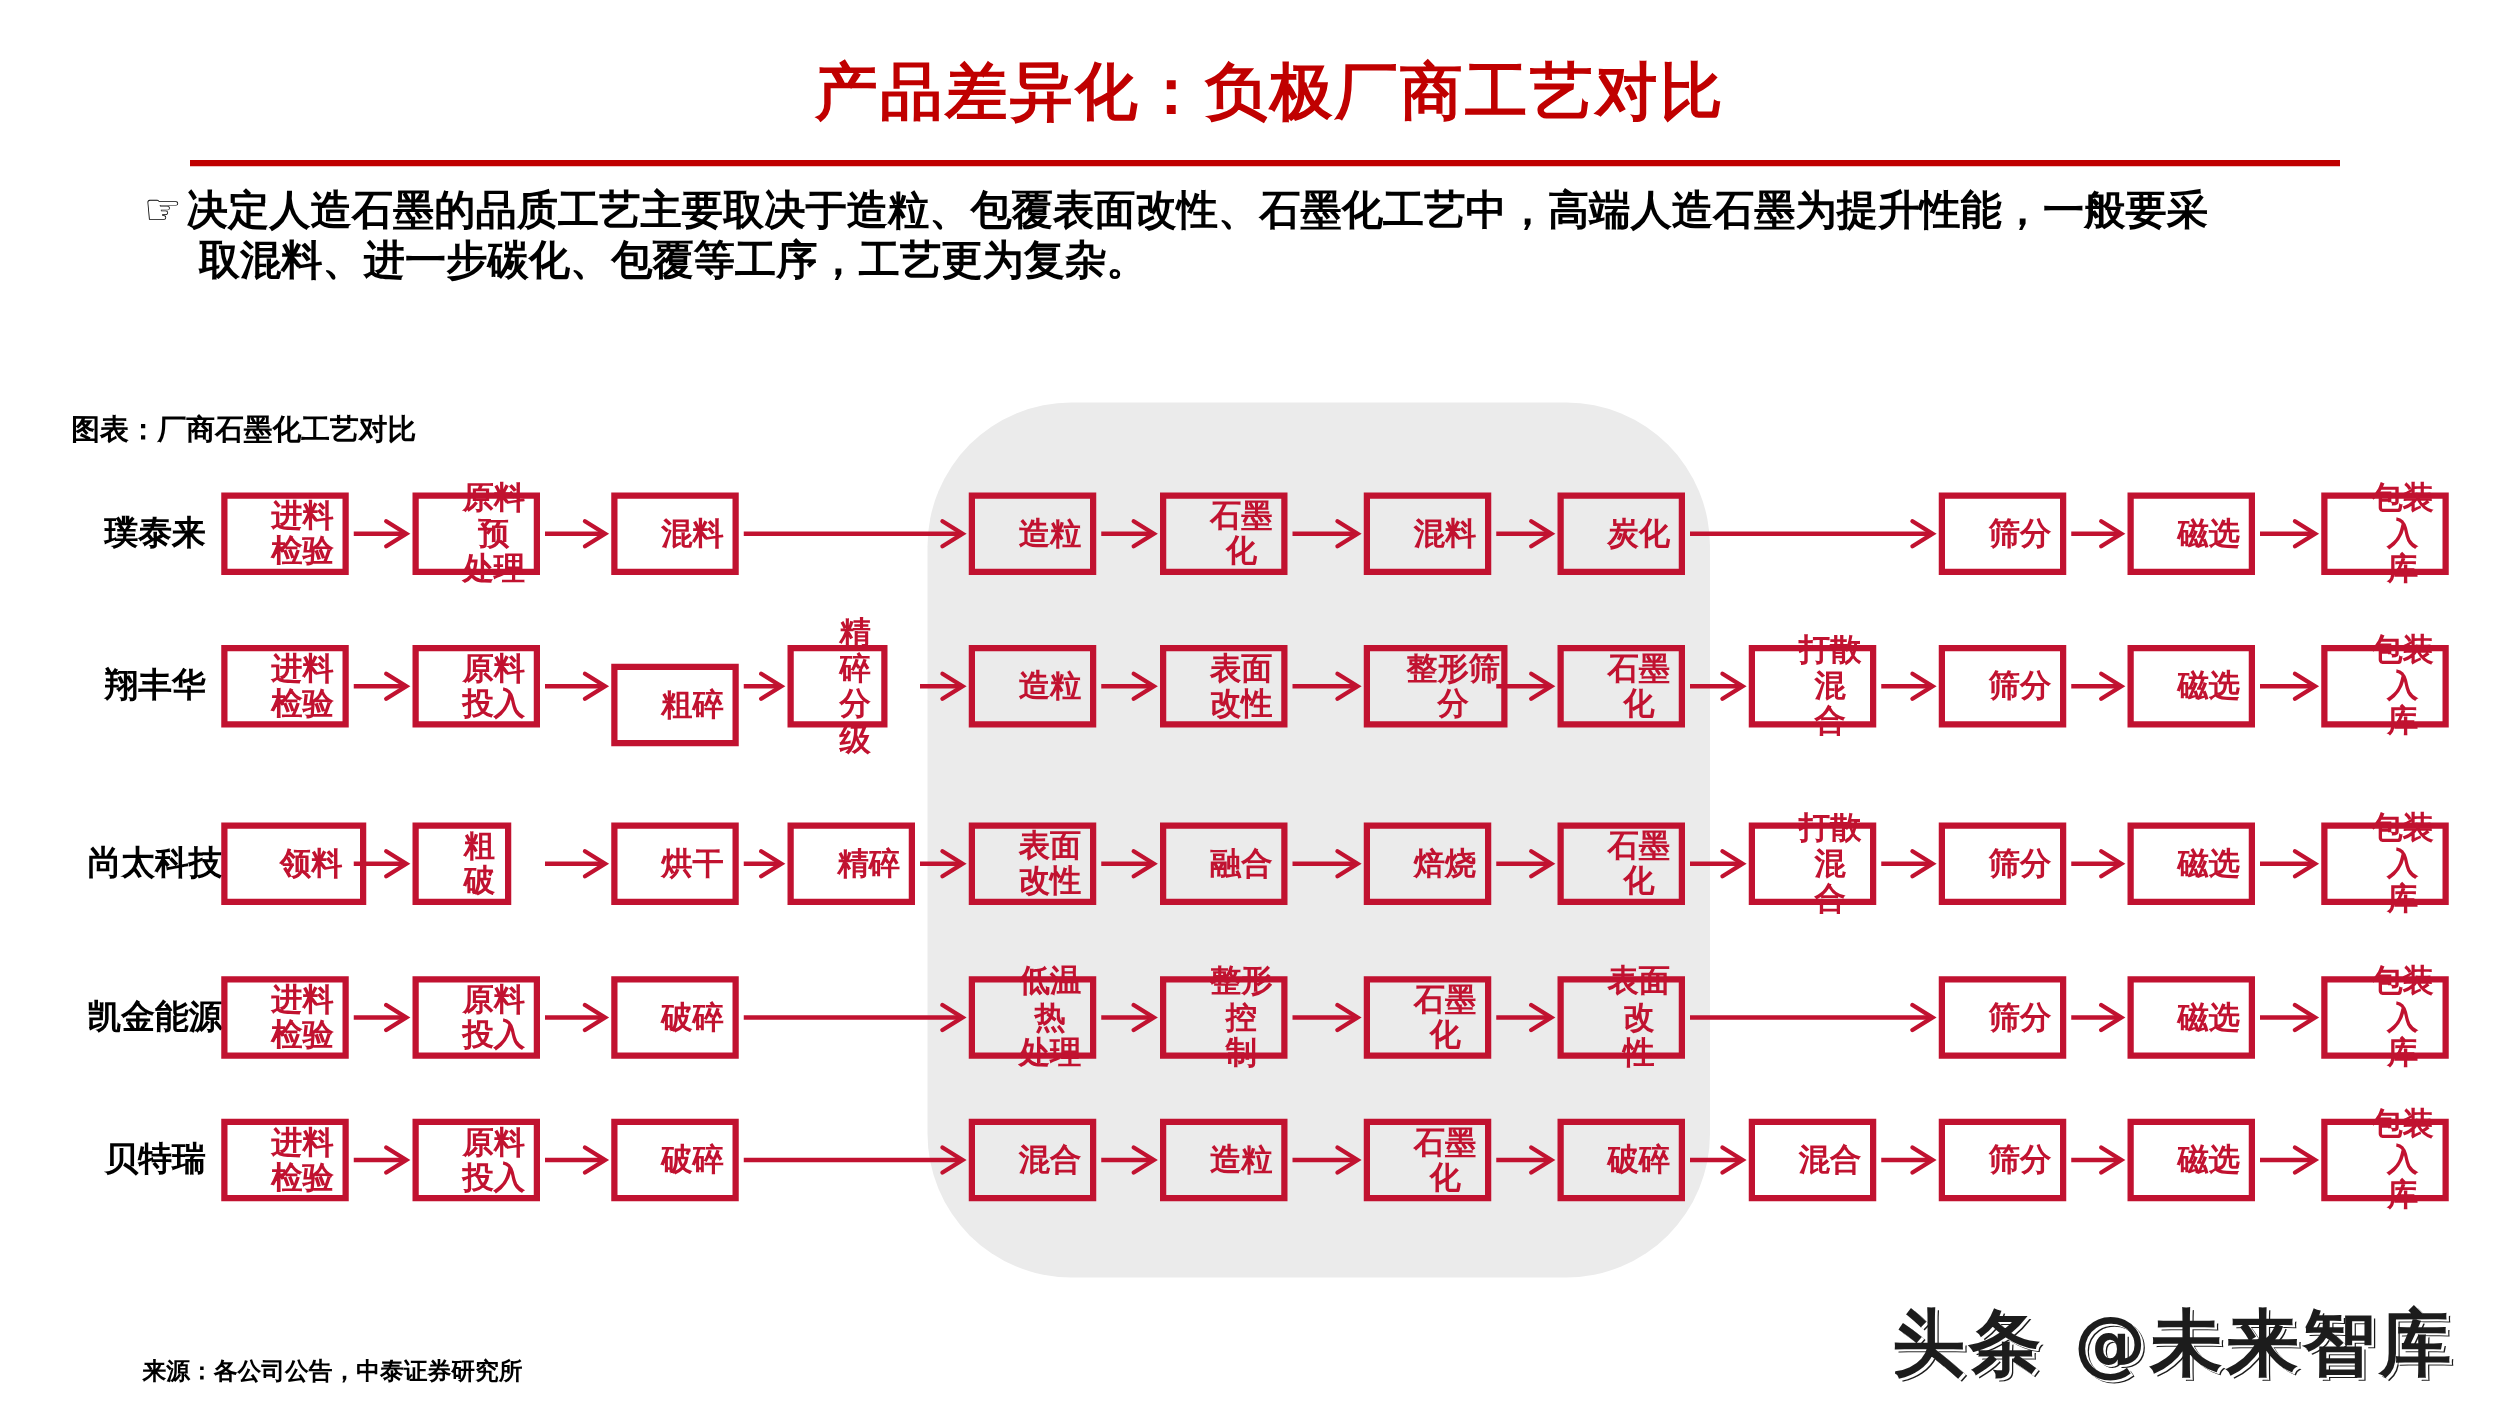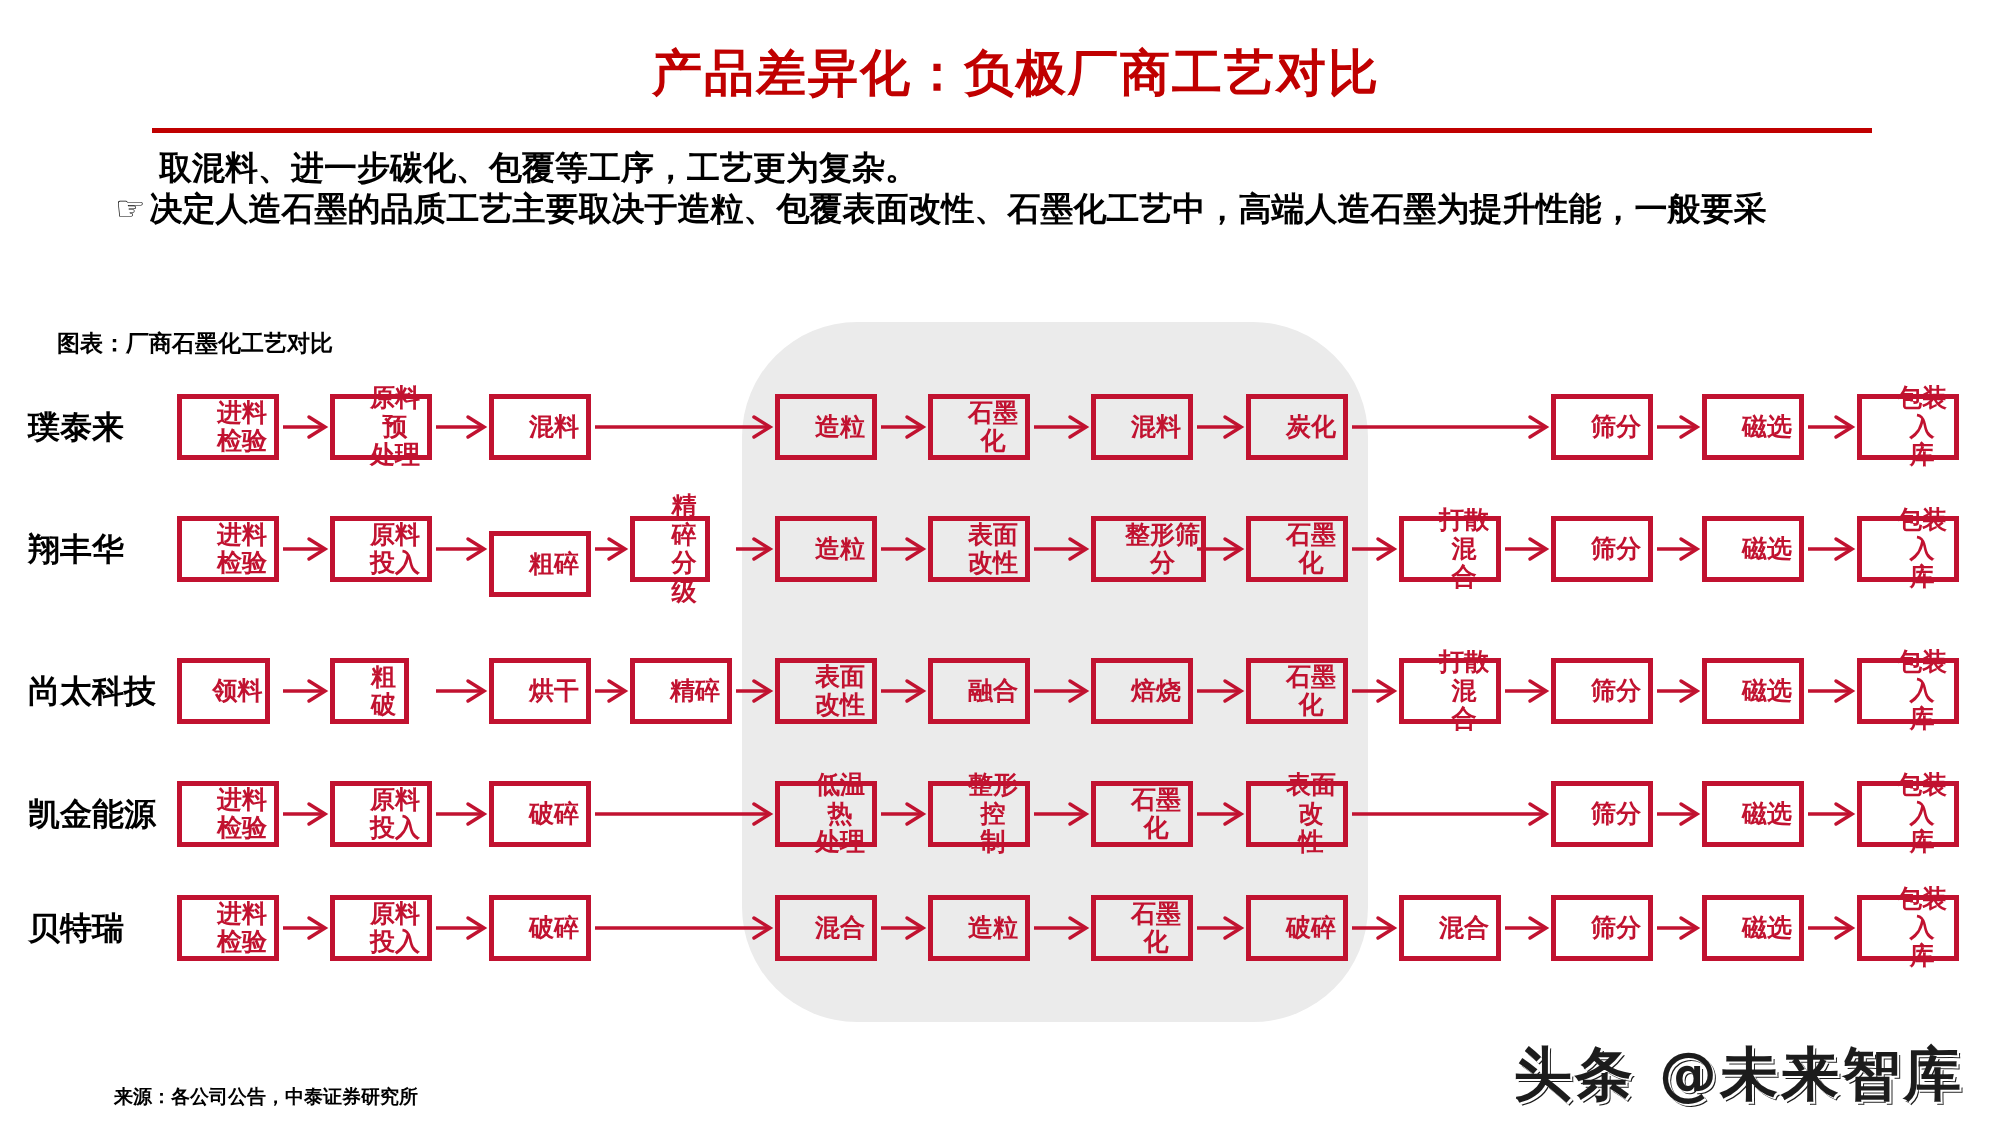--- a/index.html
+++ b/index.html
@@ -9,40 +9,40 @@
          font-size:50px;font-weight:bold;color:var(--title-red,#C00000);letter-spacing:2px;}
   .rule{position:absolute;left:152px;top:128px;width:1720px;height:5px;background:var(--title-red,#C00000);}
   .intro{position:absolute;left:115px;top:148px;width:1800px;color:#000;font-weight:bold;
          font-size:33px;line-height:40px;}
   .intro .marker{font-size:34px;padding-right:4px;}
   .intro-line.indent{padding-left:44px;}
   .chart-label{position:absolute;left:57px;top:328px;font-size:23px;font-weight:bold;color:#000;}
   #flowchart{position:absolute;left:0;top:0;width:2000px;height:1125px;}
   .gray-region{position:absolute;left:742px;top:322px;width:626px;height:700px;
                background:var(--highlight-gray,#EBEBEB);border-radius:115px;}
-  .company-label{position:absolute;left:28px;width:192px;text-align:left;
-                 font-size:32px;font-weight:bold;color:#000;line-height:32px;}
+  .company-label{position:absolute;left:28px;width:192px;text-align:center;
+                 font-size:27px;font-weight:bold;color:#000;line-height:32px;}
   .step-box{position:absolute;box-sizing:border-box;border:5px solid var(--flow-red,#C11230);
             display:flex;flex-direction:column;align-items:center;justify-content:center;
             color:var(--flow-red,#C11230);font-weight:bold;font-size:25px;line-height:1.14;
             text-align:center;background:transparent;padding-left:28px;}
   .source{position:absolute;left:114px;top:1084px;font-size:19px;font-weight:bold;color:#000;}
   .watermark{position:absolute;right:36px;top:1036px;font-size:58px;font-weight:bold;color:#1c1c1c;
              letter-spacing:3px;text-shadow:2px 2px 0 #ffffff,3px 3px 0 #1c1c1c;}
 </style>
 </head>
 <body>
 
 <div class="page">
   <h1 class="title">产品差异化：负极厂商工艺对比</h1>
   <div class="rule"></div>
 
   <div class="intro">
+    <div class="intro-line"><span class="marker">☞</span><span>决定人造石墨的品质工艺主要取决于造粒、包覆表面改性、石墨化工艺中，高端人造石墨为提升性能，一般要采</span></div>
     <div class="intro-line indent">取混料、进一步碳化、包覆等工序，工艺更为复杂。</div>
-    <div class="intro-line"><span class="marker">☞</span><span>决定人造石墨的品质工艺主要取决于造粒、包覆表面改性、石墨化工艺中，高端人造石墨为提升性能，一般要采</span></div>
   </div>
 
   <div class="chart-label">图表：厂商石墨化工艺对比</div>
 
   <div id="flowchart">
     <div class="gray-region"></div>
   <svg width="2000" height="1125" viewBox="0 0 2000 1125" style="position:absolute;left:0;top:0">
         <path d="M283 427 L323 427" stroke="#C11230" stroke-width="3.5" fill="none"></path>
         <path d="M309 417 L325 427 L309 437" stroke="#C11230" stroke-width="3.5" fill="none" stroke-linecap="round"></path>
         <path d="M436 427 L482 427" stroke="#C11230" stroke-width="3.5" fill="none"></path>
@@ -216,21 +216,21 @@
         <div>筛分</div>
       </div>
       <div class="step-box" style="left: 1702px; top: 516px; width: 102px; height: 66px;">
         <div>磁选</div>
       </div>
       <div class="step-box" style="left: 1857px; top: 516px; width: 102px; height: 66px;">
         <div>包装入</div>
         <div>库</div>
       </div>
       <div class="company-label" style="top: 675px;">尚太科技</div>
-      <div class="step-box" style="left: 177px; top: 658px; width: 93px; height: 66px; align-items: center;">
+      <div class="step-box" style="left: 177px; top: 658px; width: 116px; height: 66px; align-items: center;">
         <div>领料</div>
       </div>
       <div class="step-box" style="left: 330px; top: 658px; width: 79px; height: 66px;">
         <div>粗破</div>
       </div>
       <div class="step-box" style="left: 489px; top: 658px; width: 102px; height: 66px;">
         <div>烘干</div>
       </div>
       <div class="step-box" style="left: 630px; top: 658px; width: 102px; height: 66px;">
         <div>精碎</div>

